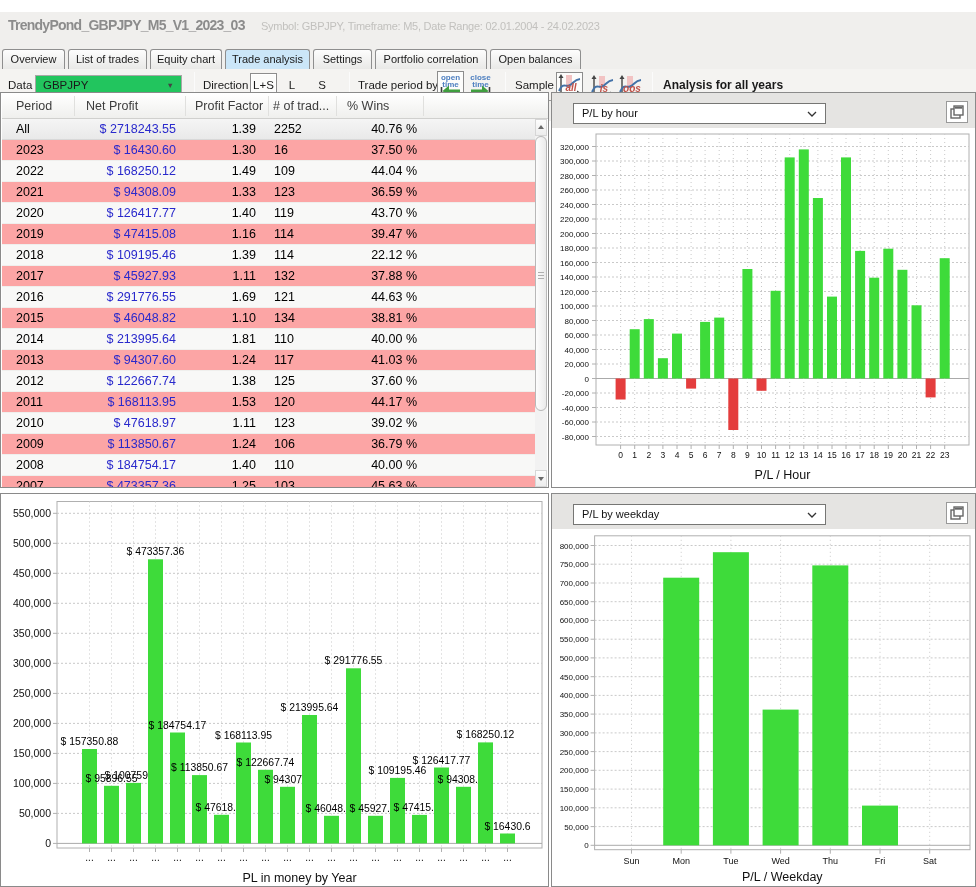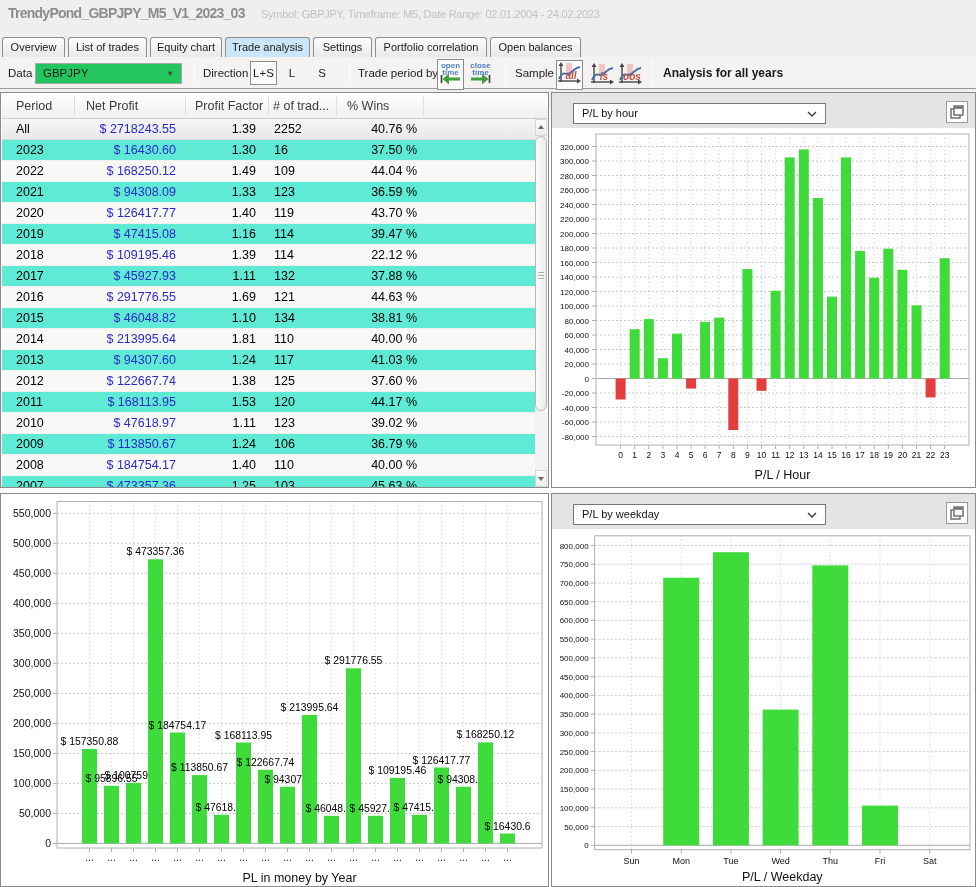--- a/index.html
+++ b/index.html
@@ -1,15 +1,15 @@
 <!DOCTYPE html>
 <html><head><meta charset="utf-8"><style>
 * { margin:0; padding:0; box-sizing:border-box; }
 body { width:976px; height:887px; font-family:"Liberation Sans", sans-serif; background:#ffffff; position:relative; overflow:hidden; }
-.top { position:absolute; left:0; top:0; width:976px; height:109px; background:#f0efed; }
+.top { position:absolute; left:0; top:12px; width:976px; height:109px; background:#f0efed; }
 .title { position:absolute; left:8px; top:5px; font-size:14px; font-weight:bold; color:#8c8c8c; letter-spacing:-0.75px; }
 .subtitle { position:absolute; left:261px; top:8px; font-size:11px; color:#c2c1be; letter-spacing:-0.25px; }
 .tabs { position:absolute; left:0; top:37px; height:20px; width:976px; }
 .tab { position:absolute; top:0; height:20px; border:1px solid #8e8e8e; border-bottom:none; border-radius:3px 3px 0 0; background:linear-gradient(#fdfdfd,#e9e9e7); font-size:11px; color:#1a1a1a; text-align:center; line-height:19px; }
 .tab.active { background:#cbe6f8; }
 .toolbar { position:absolute; left:0; top:57px; width:976px; height:32px; background:#f4f3f1; border-bottom:1px solid #9a9a98; }
 .tlab { position:absolute; top:10px; font-size:11.5px; color:#1a1a1a; }
 .sep { position:absolute; top:3px; height:26px; width:1px; background:#c6c6c4; border-right:1px solid #fbfbfb; }
 .ddl { position:absolute; left:35px; top:6px; width:147px; height:21px; background:#22c55e; border:1px solid #a8a8a6; font-size:11.5px; color:#1a1a1a; line-height:19px; padding-left:7px; }
 .ddl .arr { position:absolute; right:7px; top:6px; font-size:7.5px; line-height:8px; color:#444; }
@@ -25,21 +25,21 @@
 #br { left:551px; top:493px; width:425px; height:394px; }
 .phead { position:absolute; left:0; top:0; width:100%; height:35px; background:#e5e4e2; }
 .pdd { position:absolute; left:21px; top:10px; width:253px; height:21px; background:#ffffff; border:1px solid #767674; font-size:11px; color:#111; line-height:19px; padding-left:8px; }
 .pdd svg { position:absolute; right:8px; top:7px; }
 .cbtn { position:absolute; right:7px; top:8px; width:22px; height:22px; background:#ffffff; border:1px solid #999; }
 .cbtn svg { position:absolute; left:3px; top:3px; }
 .thead { position:absolute; left:1px; top:1px; width:546px; height:25px; background:linear-gradient(#ffffff,#efefed); border-bottom:1px solid #d0d0ce; font-size:12.5px; color:#3c3c3c; }
 .thead span { position:absolute; top:5px; }
 .colsep { position:absolute; top:2px; height:20px; width:1px; background:#e0e0de; }
 .tbody { position:absolute; left:1px; top:26px; width:534px; height:368px; overflow:hidden; font-size:12.5px; }
-.trow { position:relative; height:21px; border-bottom:1px solid #efefed; background:#5eead4; }
+.trow { position:relative; height:21px; border-bottom:1px solid #efefed; background:#fca5a5; }
 .trow.alt { background:#f8f8f7; }
 .trow.allrow { background:linear-gradient(#f5f5f5,#e9e9e9); border-bottom:1px solid #d8d8d8; }
 .trow div { position:absolute; top:3px; }
 .c1 { left:14px; }
 .c2 { right:360px; color:#2929cc; }
 .c3 { right:280px;text-align:right; }
 .c4 { left:272px; }
 .c5 { right:119px; }
 .vscroll { position:absolute; right:1px; top:26px; width:12px; height:368px; background:#f2f2f2; }
 .sbtn { position:absolute; left:0; width:12px; height:17px; background:linear-gradient(#fdfdfd,#ededed); border:1px solid #d6d6d6; }

